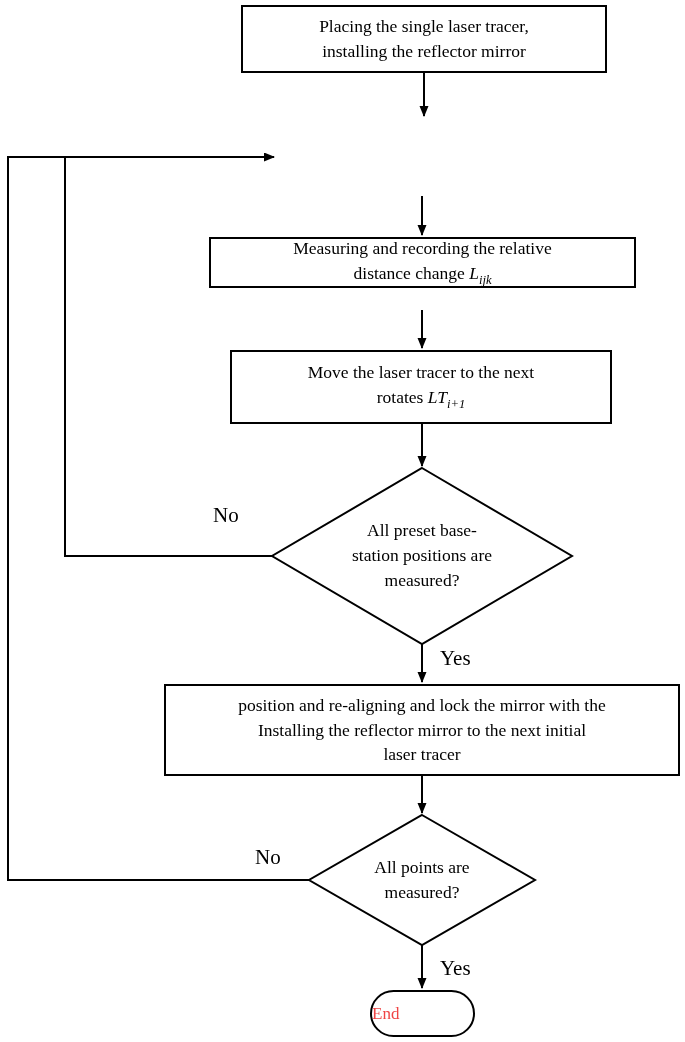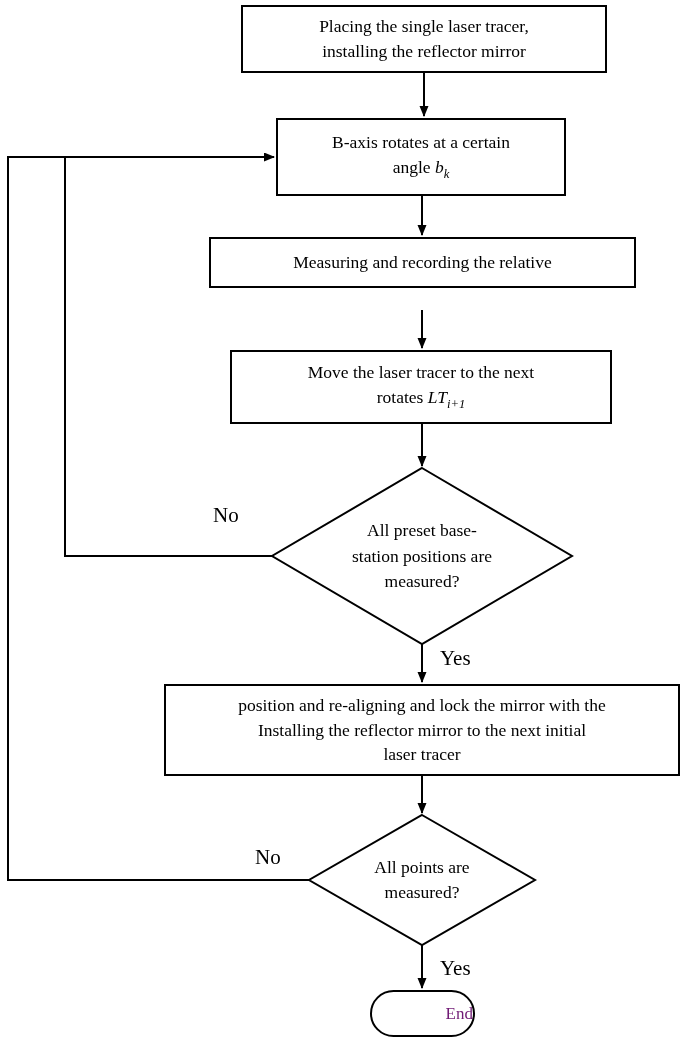--- a/index.html
+++ b/index.html
@@ -32,37 +32,37 @@
     text-align: center;
     font-size: 17.5px;
     line-height: 1.42;
     color: #000000;
   }
   .overlay-text {
     position: absolute;
     display: flex;
     flex-direction: column;
     align-items: center;
-    justify-content: space-between;
+    justify-content: flex-start;
     text-align: center;
     font-size: 17.5px;
     line-height: 1.42;
     color: #000000;
   }
   .terminal {
     position: absolute;
     box-sizing: border-box;
     border: 2px solid #000000;
     border-radius: 24px;
     background: #ffffff;
     display: flex;
     align-items: center;
-    justify-content: flex-end;
+    justify-content: flex-start;
     font-size: 17px;
-    color: #701a75;
+    color: #ef4444;
   }
   .branch-label {
     position: absolute;
     font-size: 21px;
     color: #000000;
   }
   .node i, .overlay-text i { font-style: italic; }
   sub { font-size: 0.72em; }
 </style>
 </head>
@@ -91,29 +91,26 @@
 
     <polygon points="422,468 572,556 422,644 272,556" fill="#ffffff" stroke="#000000" stroke-width="2"></polygon>
     <polygon points="422,815 535,880 422,945 309,880" fill="#ffffff" stroke="#000000" stroke-width="2"></polygon>
   </svg>
 
   <div class="node" style="left:241px; top:5px; width:366px; height:68px;">
     <span>Placing the single laser tracer,</span>
     <span>installing the reflector mirror</span>
   </div>
 
-  <div class="node" style="left:276px; top:118px; width:290px; height:78px;">
-    <span>B-axis rotates at a certain</span>
-    <span>
-      <span>angle </span><i>b</i><sub><i>k</i></sub>
-    </span>
-  </div>
 
   <div class="node" style="left:209px; top:237px; width:427px; height:51px;">
     <span>Measuring and recording the relative</span>
+    <span>
+      <span>distance change </span><i>L</i><sub><i>ijk</i></sub>
+    </span>
   </div>
 
   <div class="node" style="left:230px; top:350px; width:382px; height:74px;">
     <span>Move the laser tracer to the next</span>
     <span>
       <span>rotates </span><i>LT</i><sub><i>i+1</i></sub>
     </span>
   </div>
 
   <div class="overlay-text" style="left:292px; top:518px; width:260px; height:76px;">

